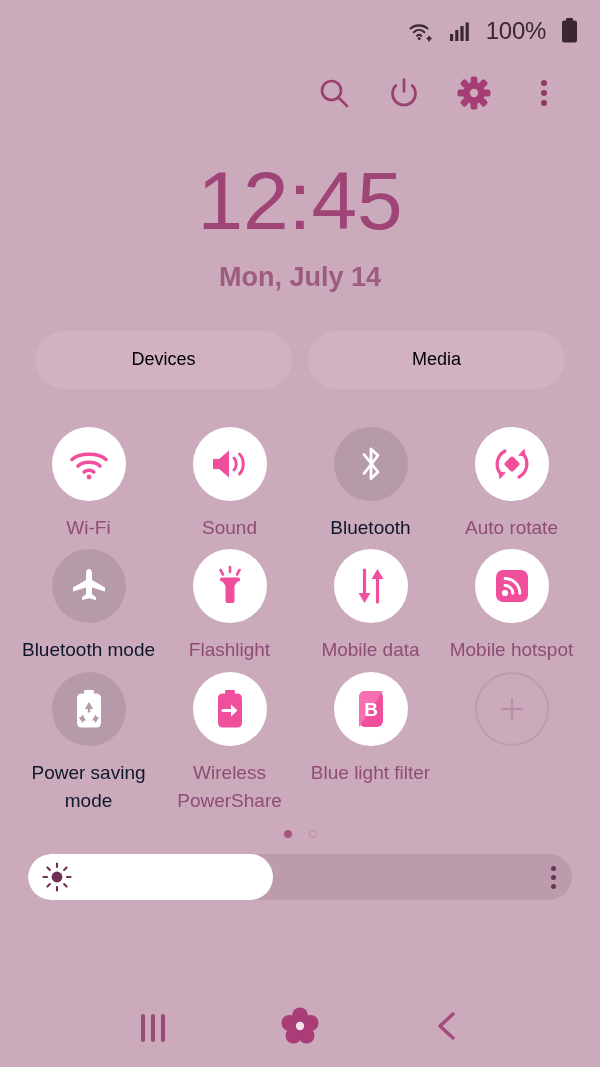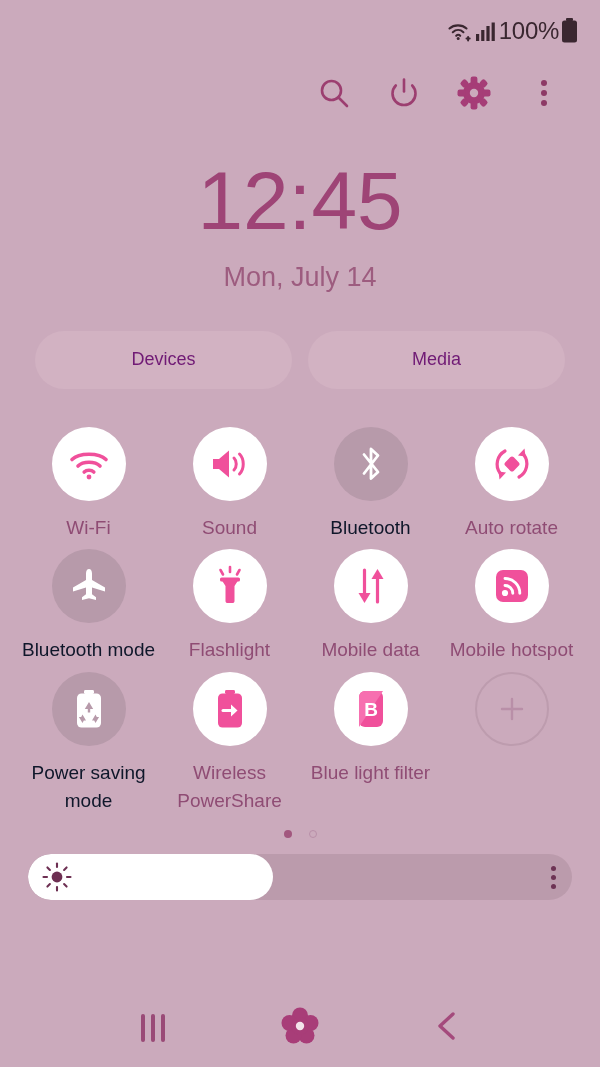--- a/index.html
+++ b/index.html
@@ -13,21 +13,21 @@
     color: #8e3f6b;
     position: relative;
   }
   
   .statusbar {
     height: 62px;
     display: flex;
     align-items: center;
     justify-content: flex-end;
     padding: 0 22px 0 0;
-    gap: 2px;
+    gap: 15px;
   }
   .statusbar .sb-icon { display: flex; align-items: flex-end; }
   .battery-pct {
     font-size: 24px;
     color: #3a2730;
     letter-spacing: -0.3px;
     font-weight: 400;
     margin-left: 2px;
   }
   
@@ -52,40 +52,40 @@
   .clock {
     font-size: 82px;
     font-weight: 300;
     color: #9e4476;
     line-height: 0.95;
     letter-spacing: 0px;
   }
   .date {
     margin-top: 22px;
     font-size: 27px;
-    font-weight: 400;
+    font-weight: 700;
     color: #9d5c7f;
   }
   
   .pill-row {
     margin-top: 38px;
     display: flex;
     gap: 16px;
     padding: 0 35px;
   }
   .pill {
     flex: 1;
     height: 58px;
     border-radius: 29px;
     background: #d2b2c2;
     display: flex;
     align-items: center;
     justify-content: center;
     font-size: 18px;
-    color: #701a75;
+    color: #000000;
     cursor: pointer;
   }
   
   .grid {
     margin-top: 32px;
     padding: 0 18px;
     display: grid;
     grid-template-columns: repeat(4, 1fr);
     row-gap: 2px;
   }

